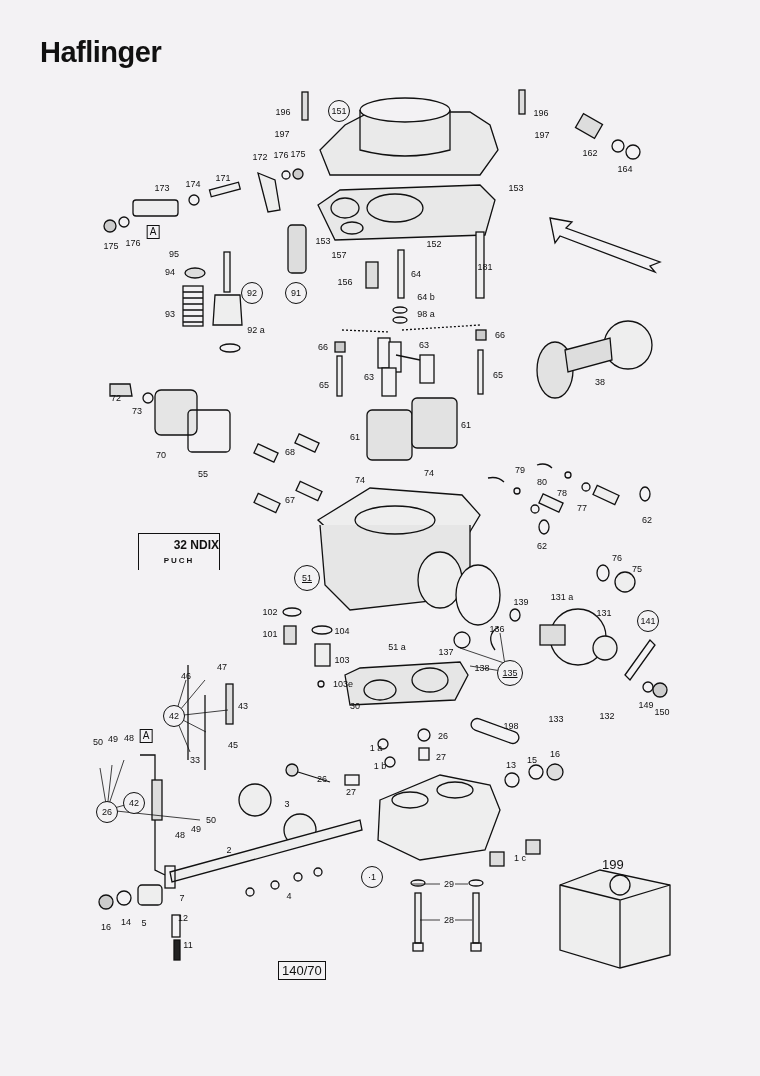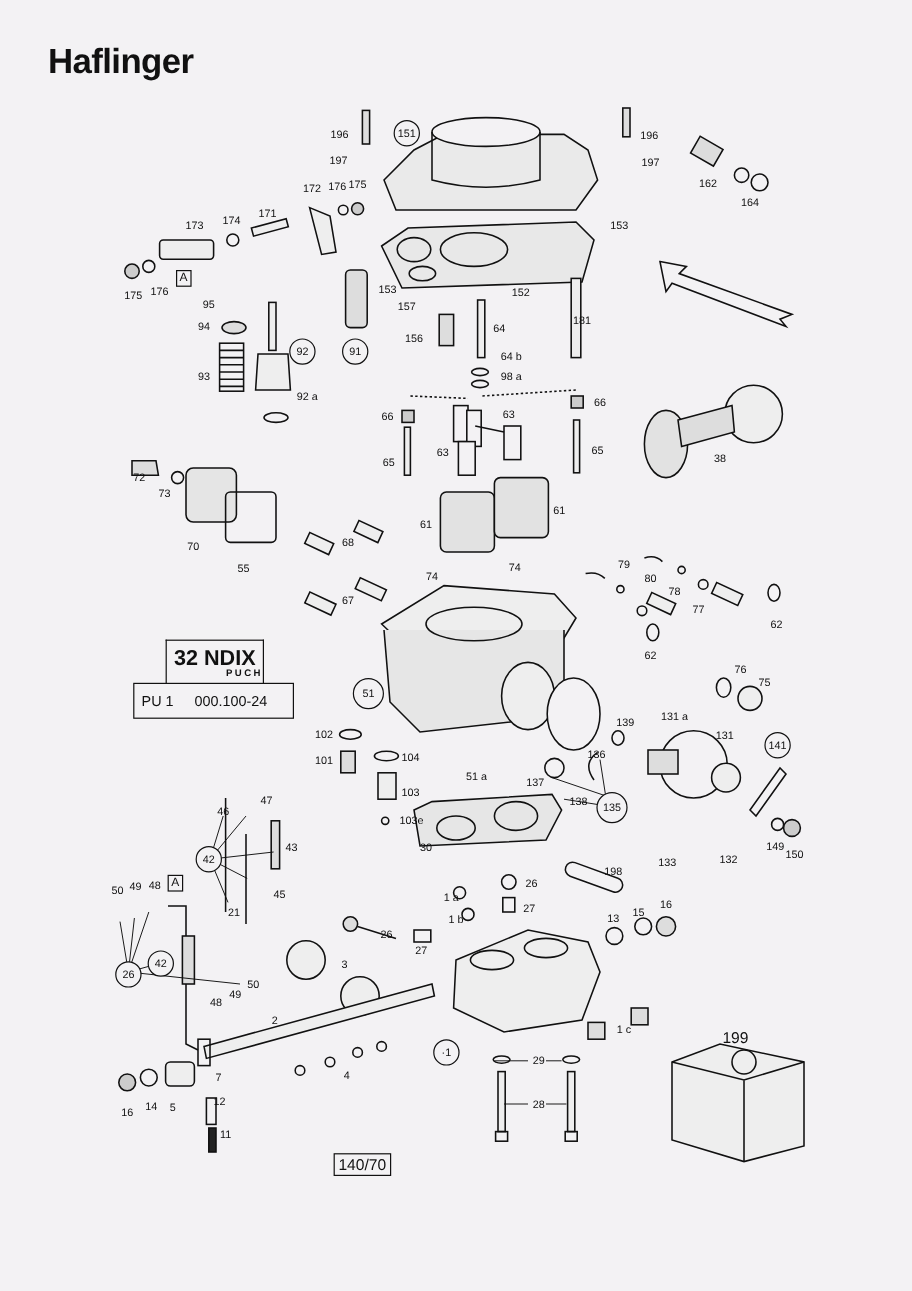--- a/index.html
+++ b/index.html
@@ -3,27 +3,27 @@
 <meta charset="utf-8">
 <style>
   html, body { margin:0; padding:0; }
   body { width:760px; height:1076px; background:#f3f2f4; position:relative; overflow:hidden;
          font-family:"Liberation Sans", sans-serif; color:#111; }
   #title { position:absolute; left:40px; top:36px; font-size:29px; font-weight:bold; letter-spacing:-0.5px; }
   svg#diagram { position:absolute; left:0; top:0; }
   .lbl { position:absolute; font-size:9px; line-height:10px; white-space:nowrap; transform:translate(-50%,-50%); }
   .circ { position:absolute; transform:translate(-50%,-50%); width:20px; height:20px; border:1.5px solid #111;
           border-radius:50%; font-size:9px; display:flex; align-items:center; justify-content:center; background:#f3f2f4; }
-  .circ.big { width:24px; height:24px; }
+  .circ.big { width:24px; height:24px;text-decoration:underline; }
   .sq { position:absolute; transform:translate(-50%,-50%); border:1.2px solid #111; font-size:10px; padding:0 2px; line-height:12px; }
   #spec { position:absolute; left:111px; top:533px; width:134px; height:66px; }
   #spec .top { position:absolute; left:27px; top:0; width:80px; height:36px; border:1.5px solid #111; border-bottom:none; background:#f3f2f4; }
   #spec .bottom { position:absolute; left:0; top:36px; width:132px; height:28px; border:1.5px solid #111; }
-  #spec .model { position:absolute; left:0; right:0; top:4px; text-align:center; font-size:18px; font-weight:bold; }
-  #spec .maker { position:absolute; left:0; right:0; top:22px; text-align:right; font-size:8px; font-weight:bold; letter-spacing:2px; }
+  #spec .model { position:absolute; left:0; right:0; top:4px; text-align:right; font-size:12px; font-weight:bold; }
+  #spec .maker { position:absolute; left:0; right:0; top:22px; text-align:center; font-size:8px; font-weight:bold; letter-spacing:2px; }
   #spec .code { position:absolute; left:6px; top:7px; font-size:12px; }
   #spec .num { position:absolute; left:50px; top:7px; font-size:12px; }
   #pageno { position:absolute; left:278px; top:961px; border:1.2px solid #111; font-size:13px; padding:1px 3px; }
   #kit-no { position:absolute; left:602px; top:857px; font-size:13px; }
 </style>
 </head>
 <body>
 
 <div id="title">Haflinger</div>
 
@@ -314,21 +314,21 @@
 <div class="lbl" style="left:446px;top:652px">137</div>
 <div class="lbl" style="left:482px;top:668px">138</div>
 <div class="lbl" style="left:556px;top:719px">133</div>
 <div class="lbl" style="left:607px;top:716px">132</div>
 <div class="lbl" style="left:646px;top:705px">149</div>
 <div class="lbl" style="left:662px;top:712px">150</div>
 <div class="lbl" style="left:186px;top:676px">46</div>
 <div class="lbl" style="left:222px;top:667px">47</div>
 <div class="lbl" style="left:243px;top:706px">43</div>
 <div class="lbl" style="left:233px;top:745px">45</div>
-<div class="lbl" style="left:195px;top:760px">21</div>
+<div class="lbl" style="left:195px;top:760px">33</div>
 <div class="lbl" style="left:98px;top:742px">50</div>
 <div class="lbl" style="left:113px;top:739px">49</div>
 <div class="lbl" style="left:129px;top:738px">48</div>
 <div class="lbl" style="left:211px;top:820px">50</div>
 <div class="lbl" style="left:196px;top:829px">49</div>
 <div class="lbl" style="left:180px;top:835px">48</div>
 <div class="lbl" style="left:511px;top:726px">198</div>
 <div class="lbl" style="left:376px;top:748px">1 a</div>
 <div class="lbl" style="left:380px;top:766px">1 b</div>
 <div class="lbl" style="left:443px;top:736px">26</div>
@@ -349,20 +349,16 @@
 <div class="lbl" style="left:183px;top:918px">12</div>
 <div class="lbl" style="left:188px;top:945px">11</div>
 <div class="lbl" style="left:449px;top:884px">29</div>
 <div class="lbl" style="left:449px;top:920px">28</div>
 
 <div id="spec">
   <div class="top">
     <div class="model">32 NDIX</div>
     <div class="maker">PUCH</div>
   </div>
-  <div class="bottom">
-    <div class="code">PU 1</div>
-    <div class="num">000.100-24</div>
-  </div>
 </div>
 
 <div id="kit-no">199</div>
 <div id="pageno">140/70</div>
 
 </body></html>

